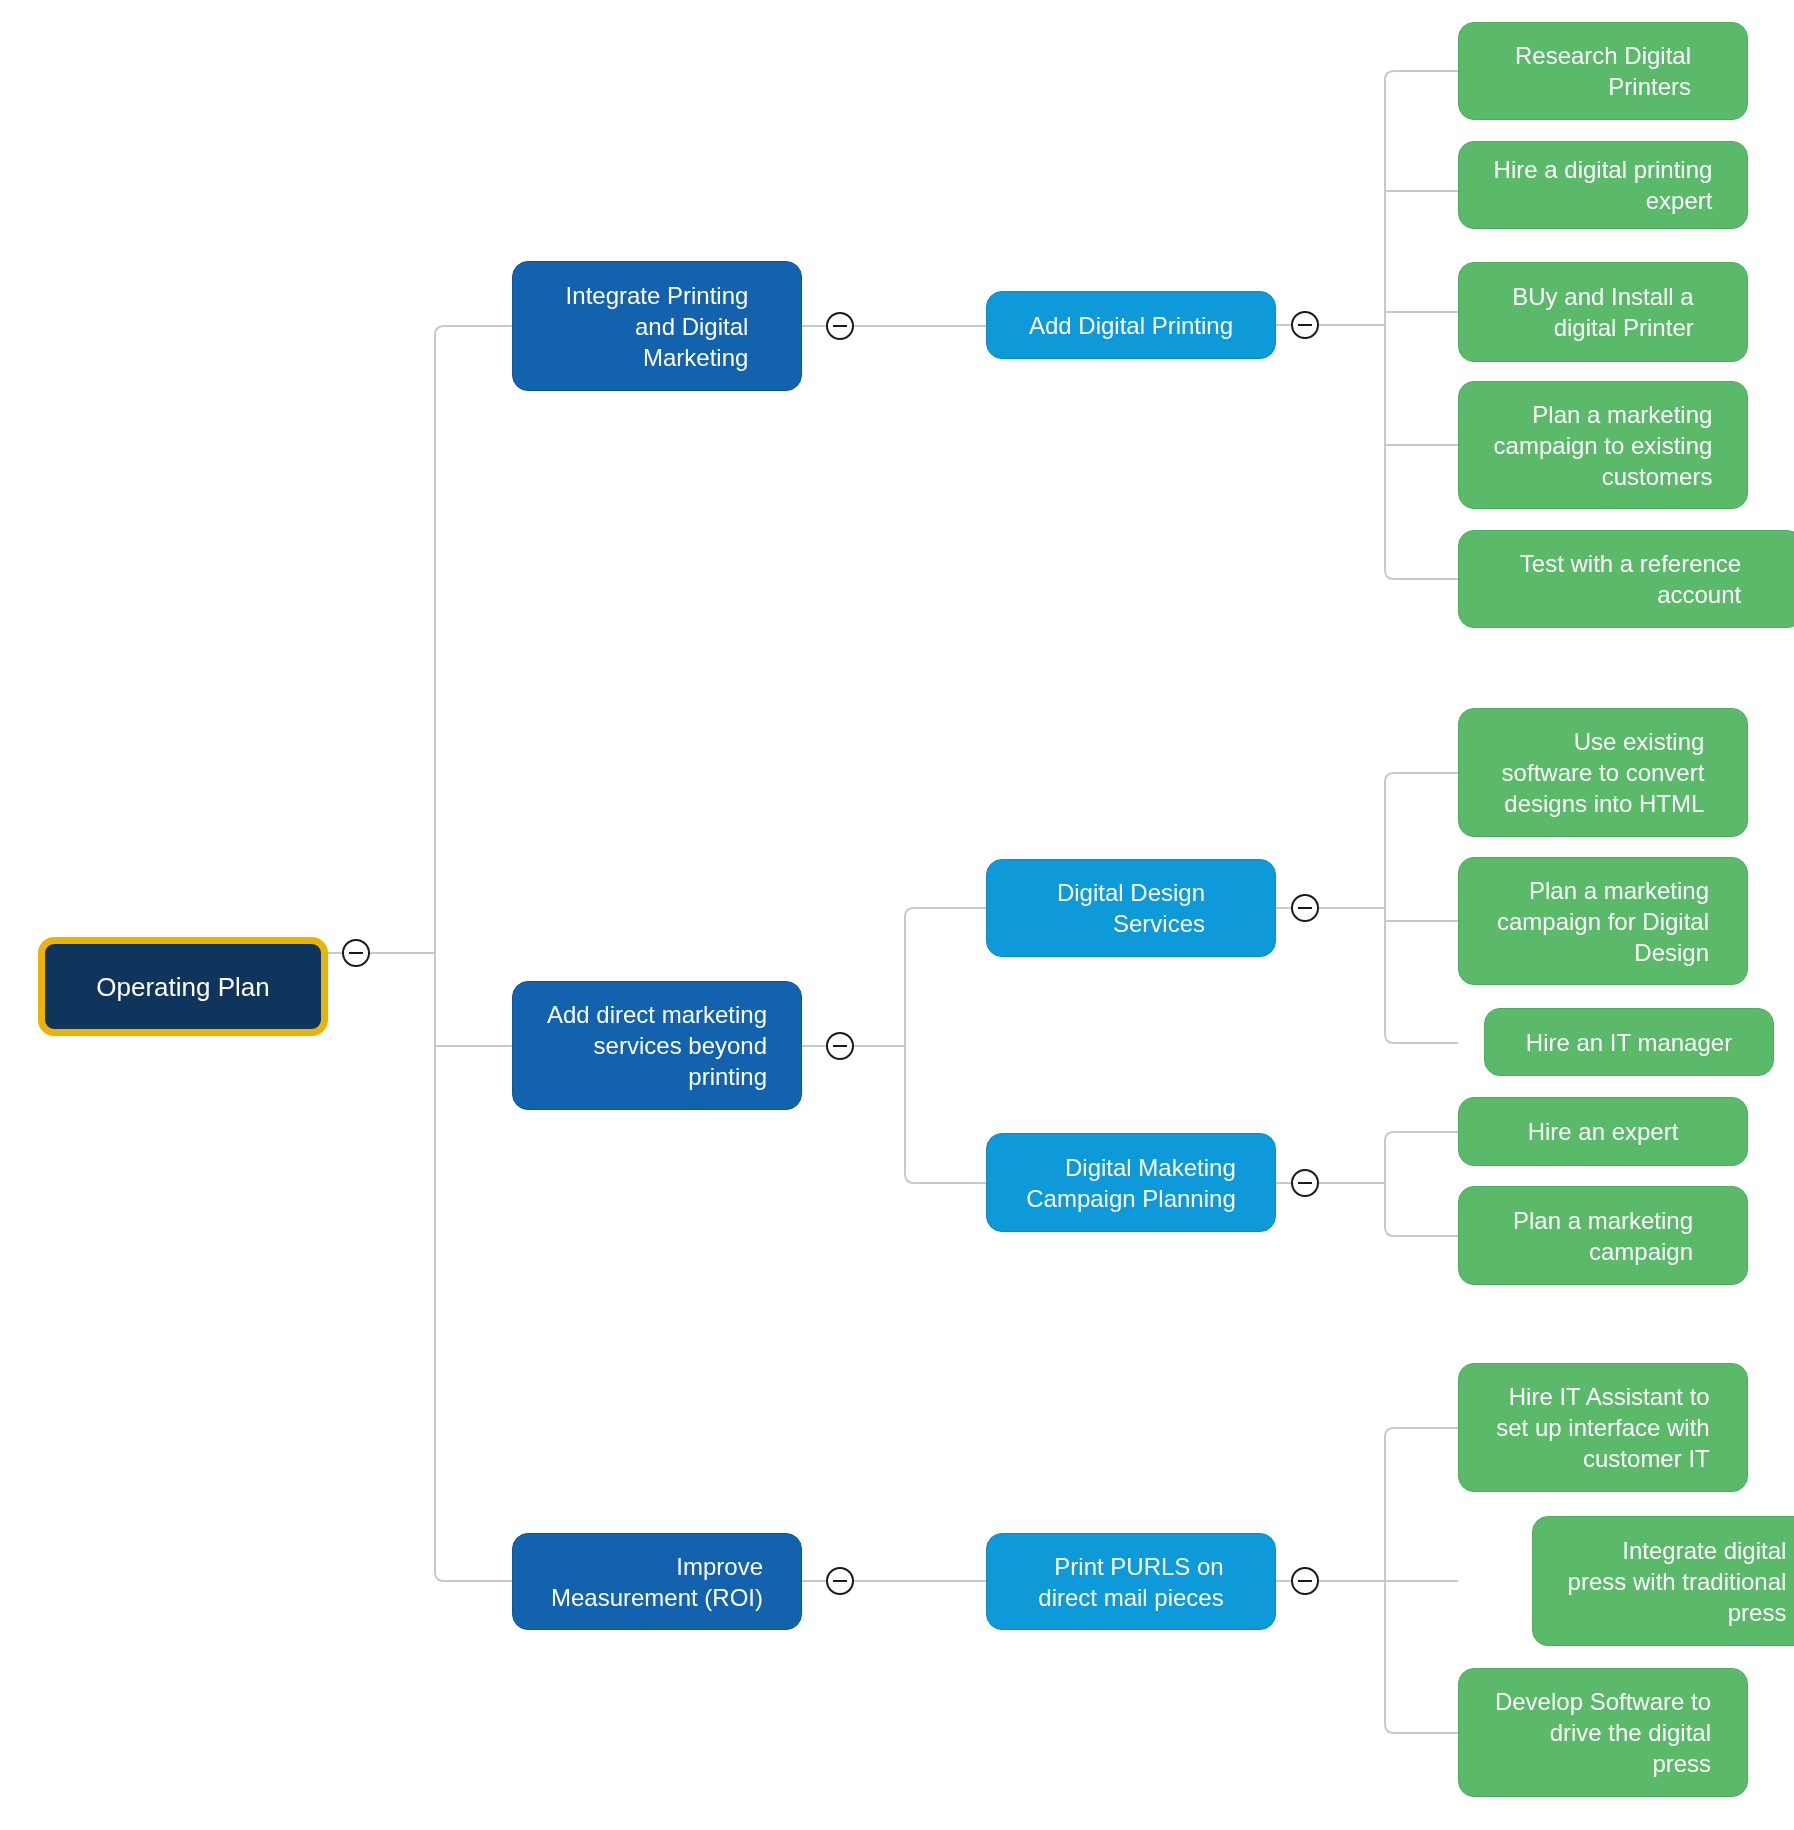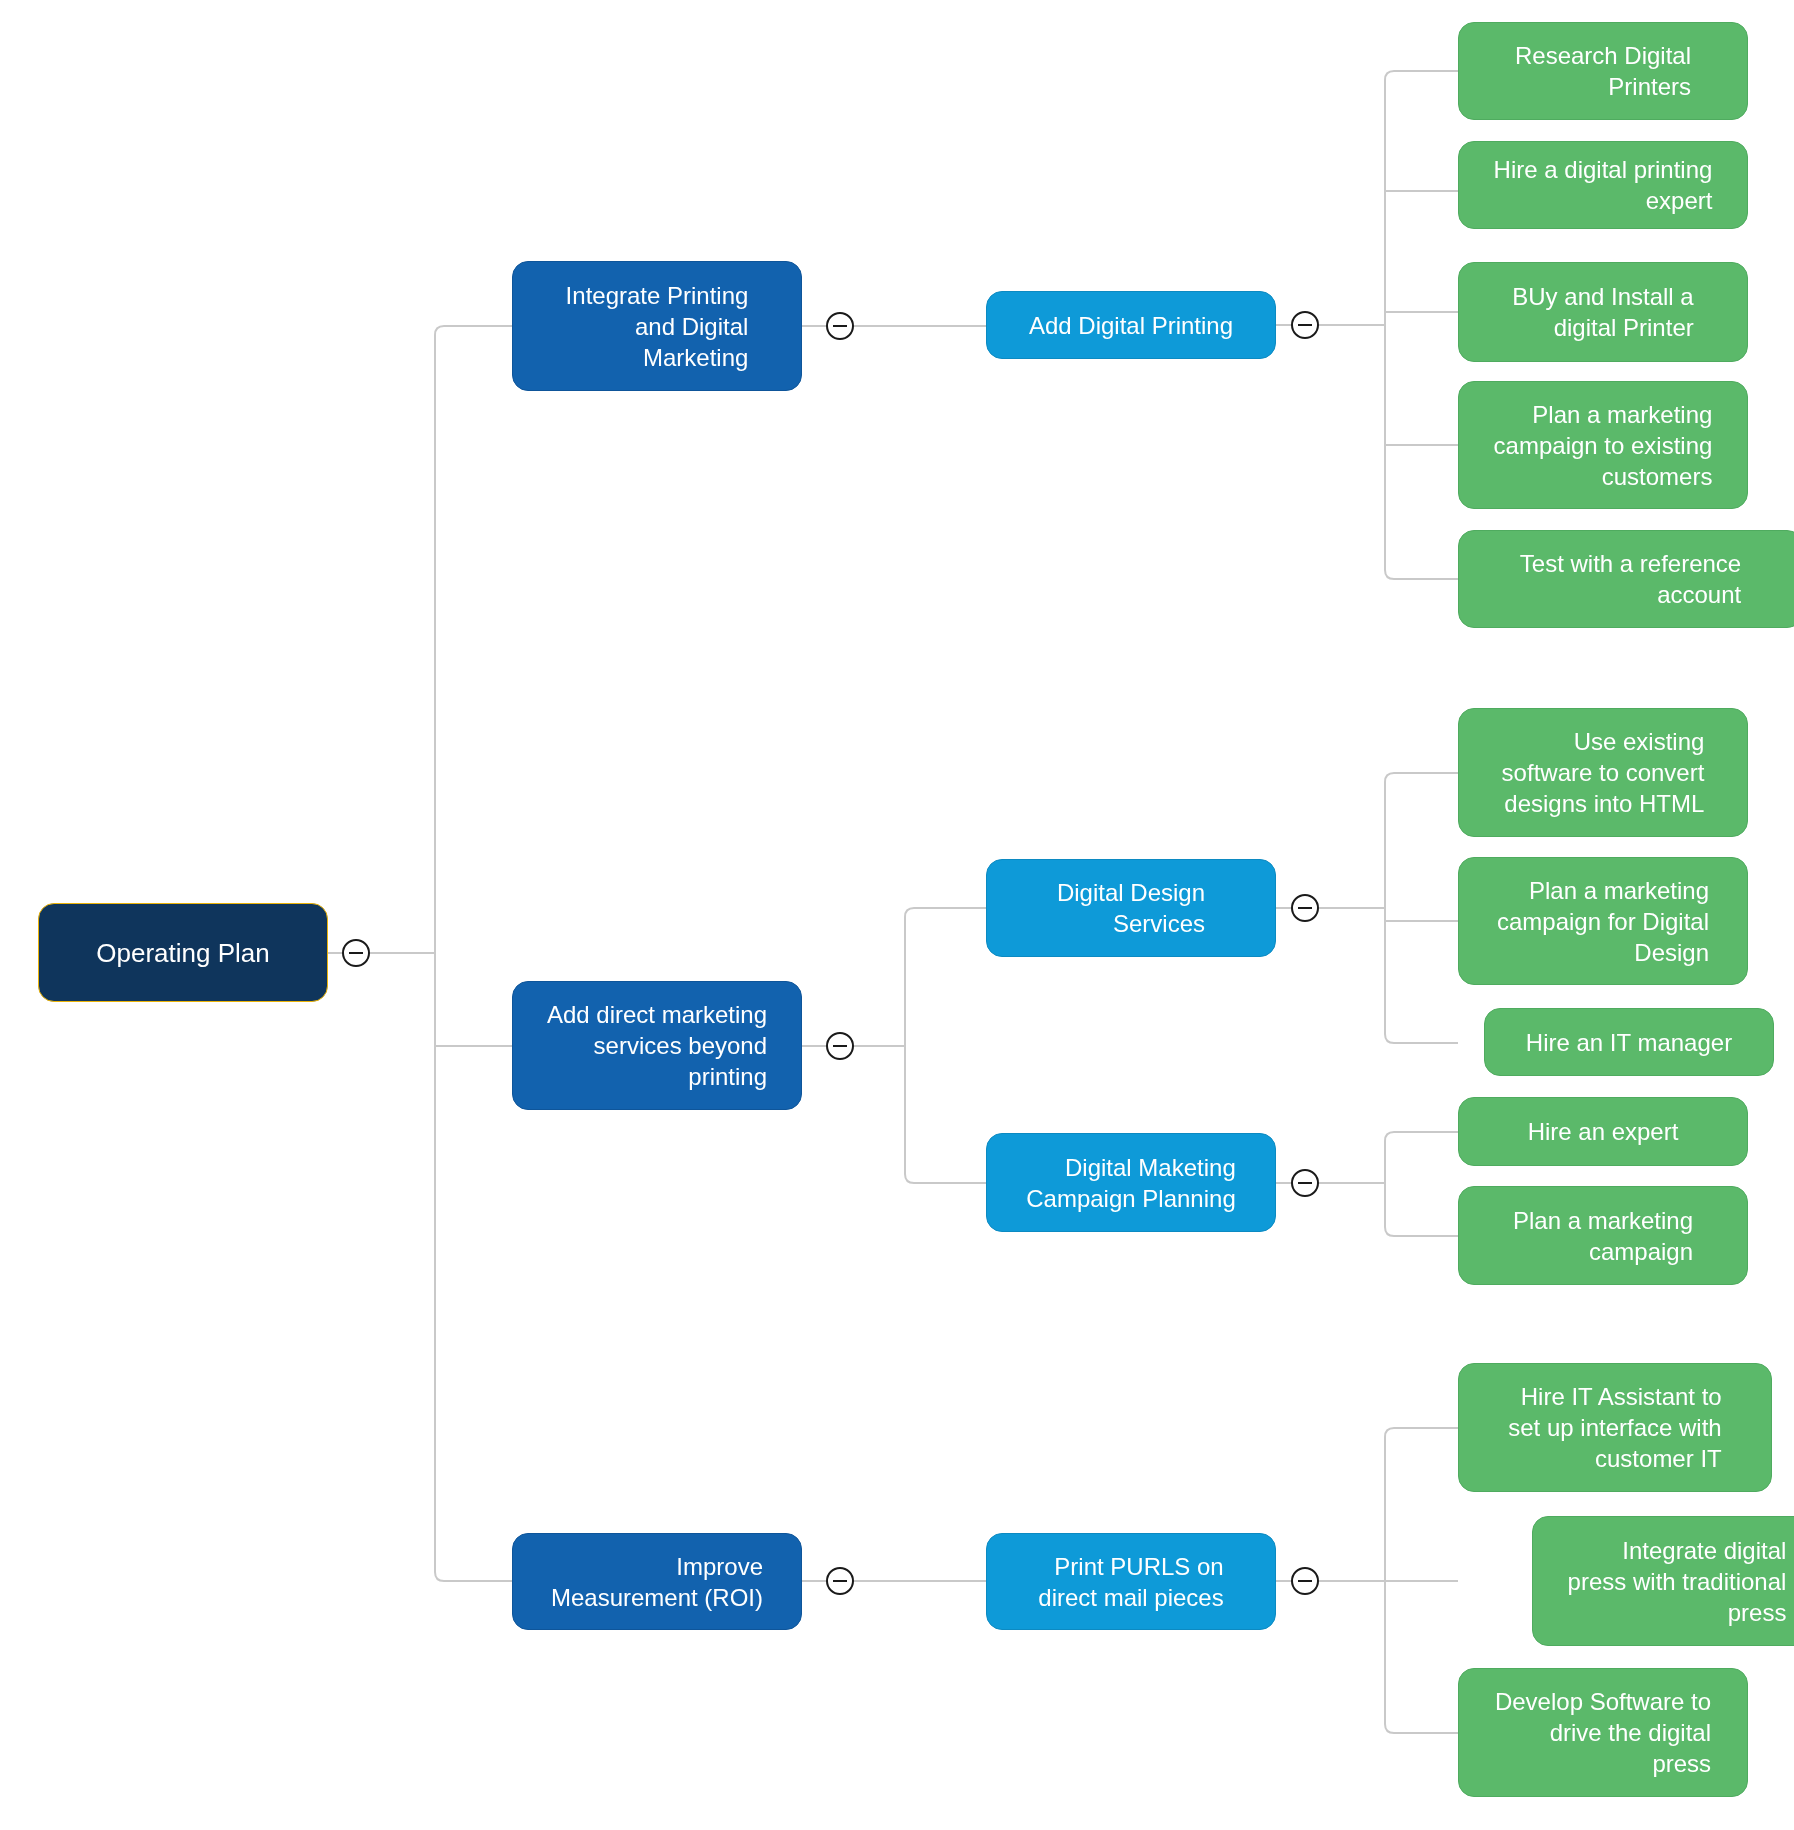--- a/index.html
+++ b/index.html
@@ -20,21 +20,21 @@
     border-radius:16px;
     z-index:1;
     padding:4px 12px;
     cursor:pointer;
   }
   .node-label{
     white-space:pre-line;
     font-size:24px;
     line-height:31px;
   }
-  .lvl0{background:#0F355C;border:1px solid #eab308;}
+  .lvl0{background:#0F355C;border:7px solid #eab308;margin-top:34px;}
   .lvl0 .node-label{font-size:26px;line-height:32px;}
   .lvl1{background:#1262AE;border:1px solid #0e559a;}
   .lvl2{background:#0E9AD8;border:1px solid #0c8ac2;}
   .lvl3{background:#5BB96A;border:1px solid #4fab5f;}
   .toggle{
     position:absolute;
     box-sizing:border-box;
     width:28px;height:28px;
     background:#ffffff;
     border:2.5px solid #1a1a1a;
@@ -159,21 +159,21 @@
   </div>
 
   <div class="node lvl3" style="left:1458px;top:1097px;width:290px;height:69px">
     <span class="node-label">Hire an expert</span>
   </div>
   <div class="node lvl3" style="left:1458px;top:1186px;width:290px;height:99px">
     <span class="node-label">Plan a marketing
 campaign</span>
   </div>
 
-  <div class="node lvl3" style="left:1458px;top:1363px;width:314px;height:129px">
+  <div class="node lvl3" style="left:1458px;top:1363px;width:290px;height:129px">
     <span class="node-label">Hire IT Assistant to
 set up interface with
 customer IT</span>
   </div>
   <div class="node lvl3" style="left:1532px;top:1516px;width:290px;height:130px">
     <span class="node-label">Integrate digital
 press with traditional
 press</span>
   </div>
   <div class="node lvl3" style="left:1458px;top:1668px;width:290px;height:129px">

